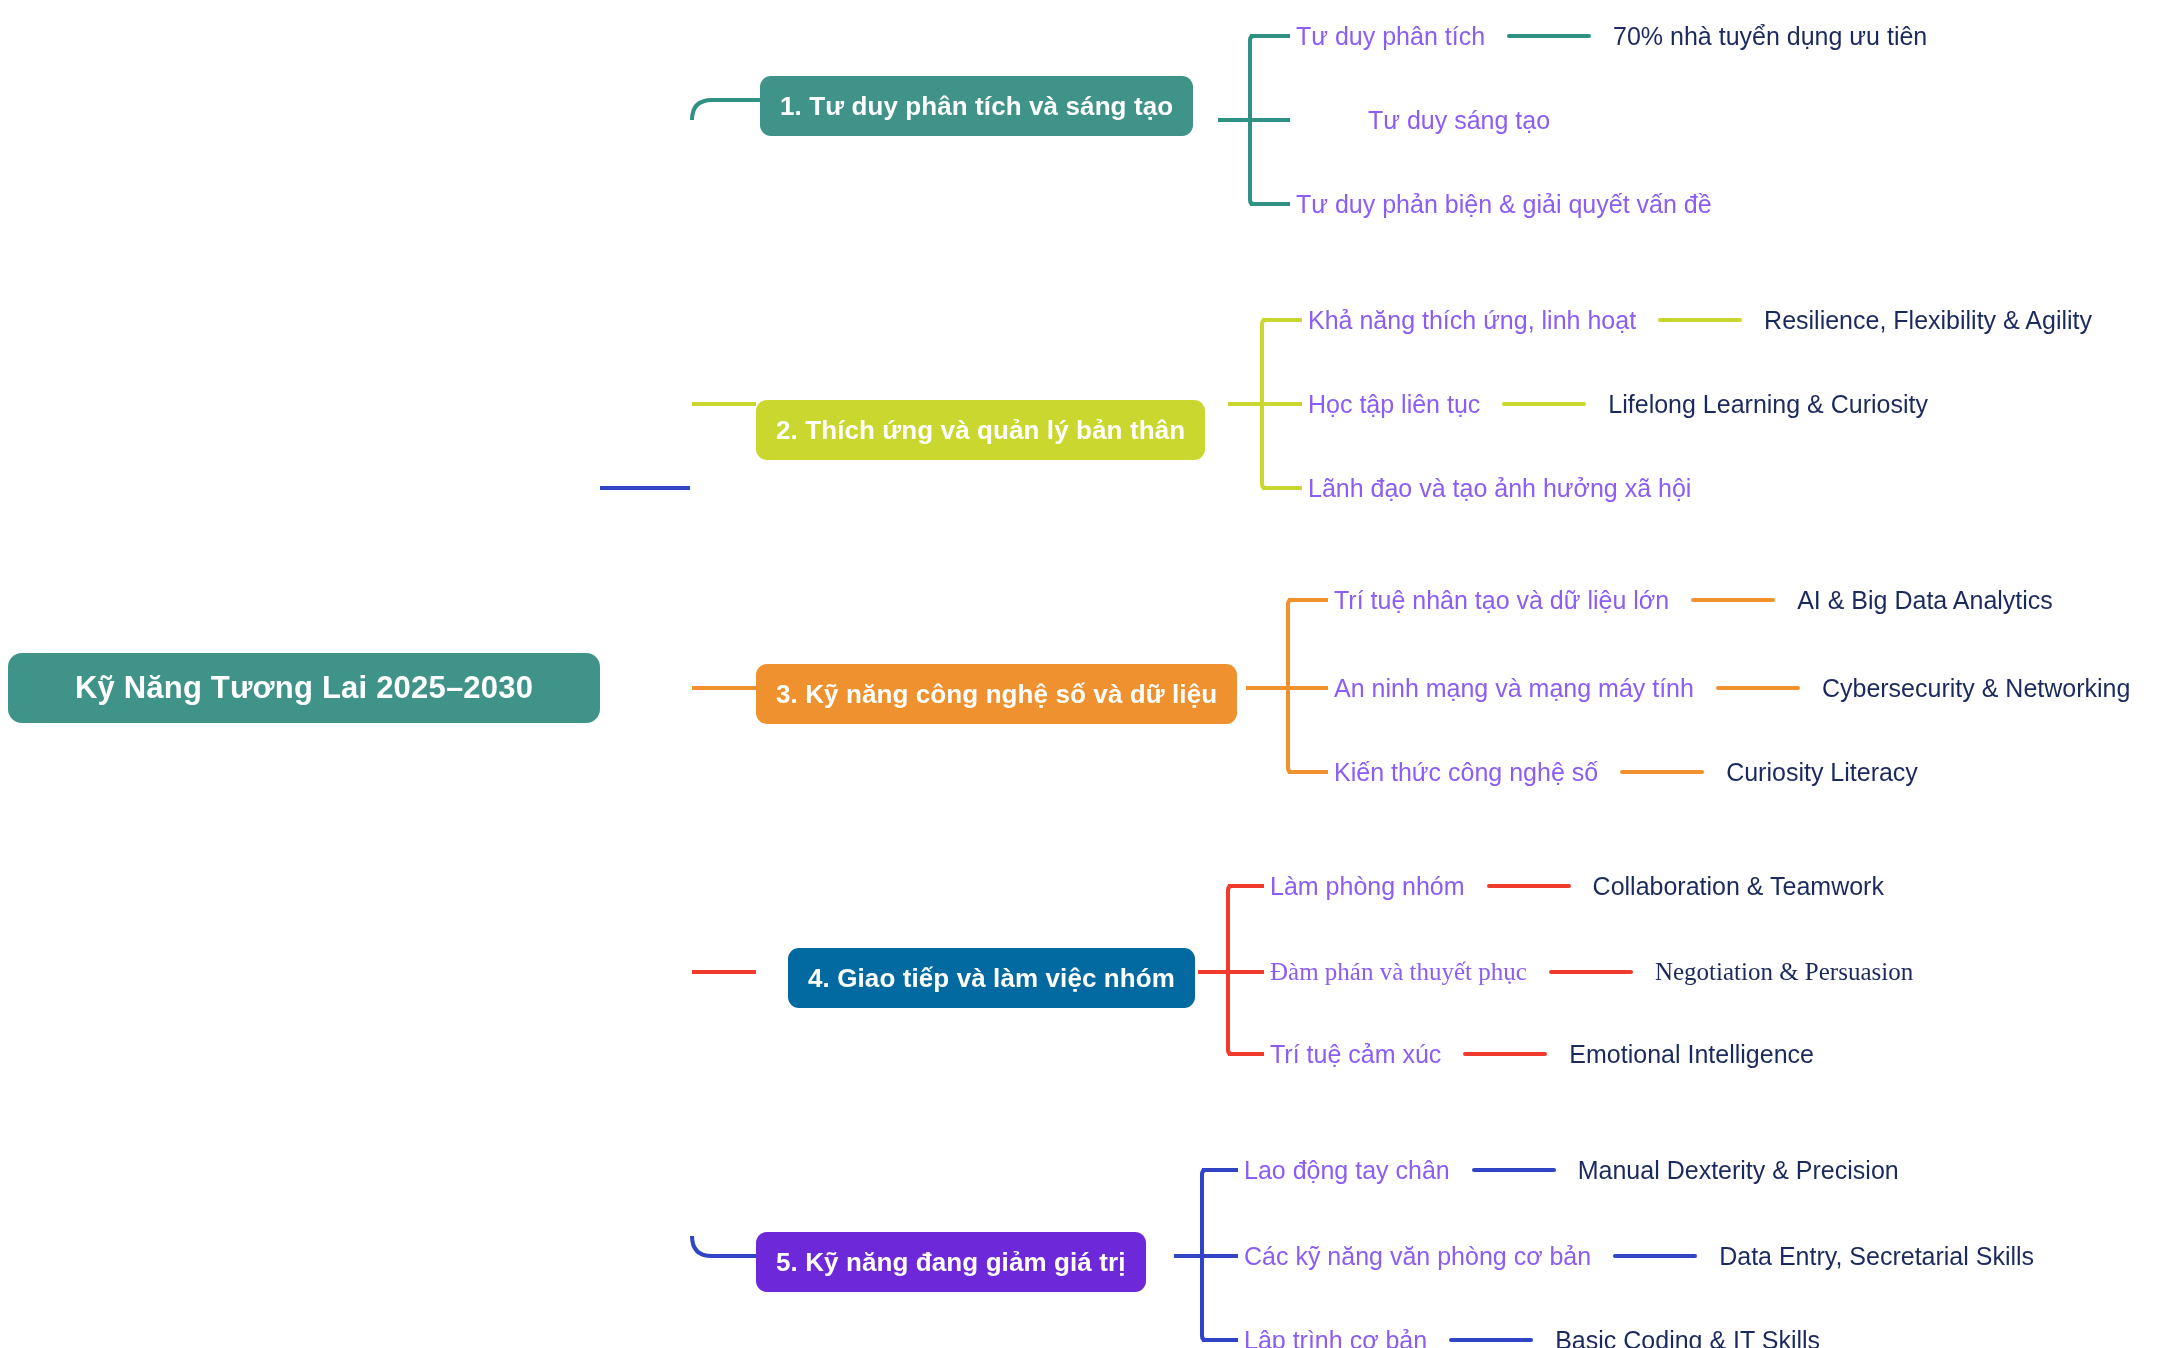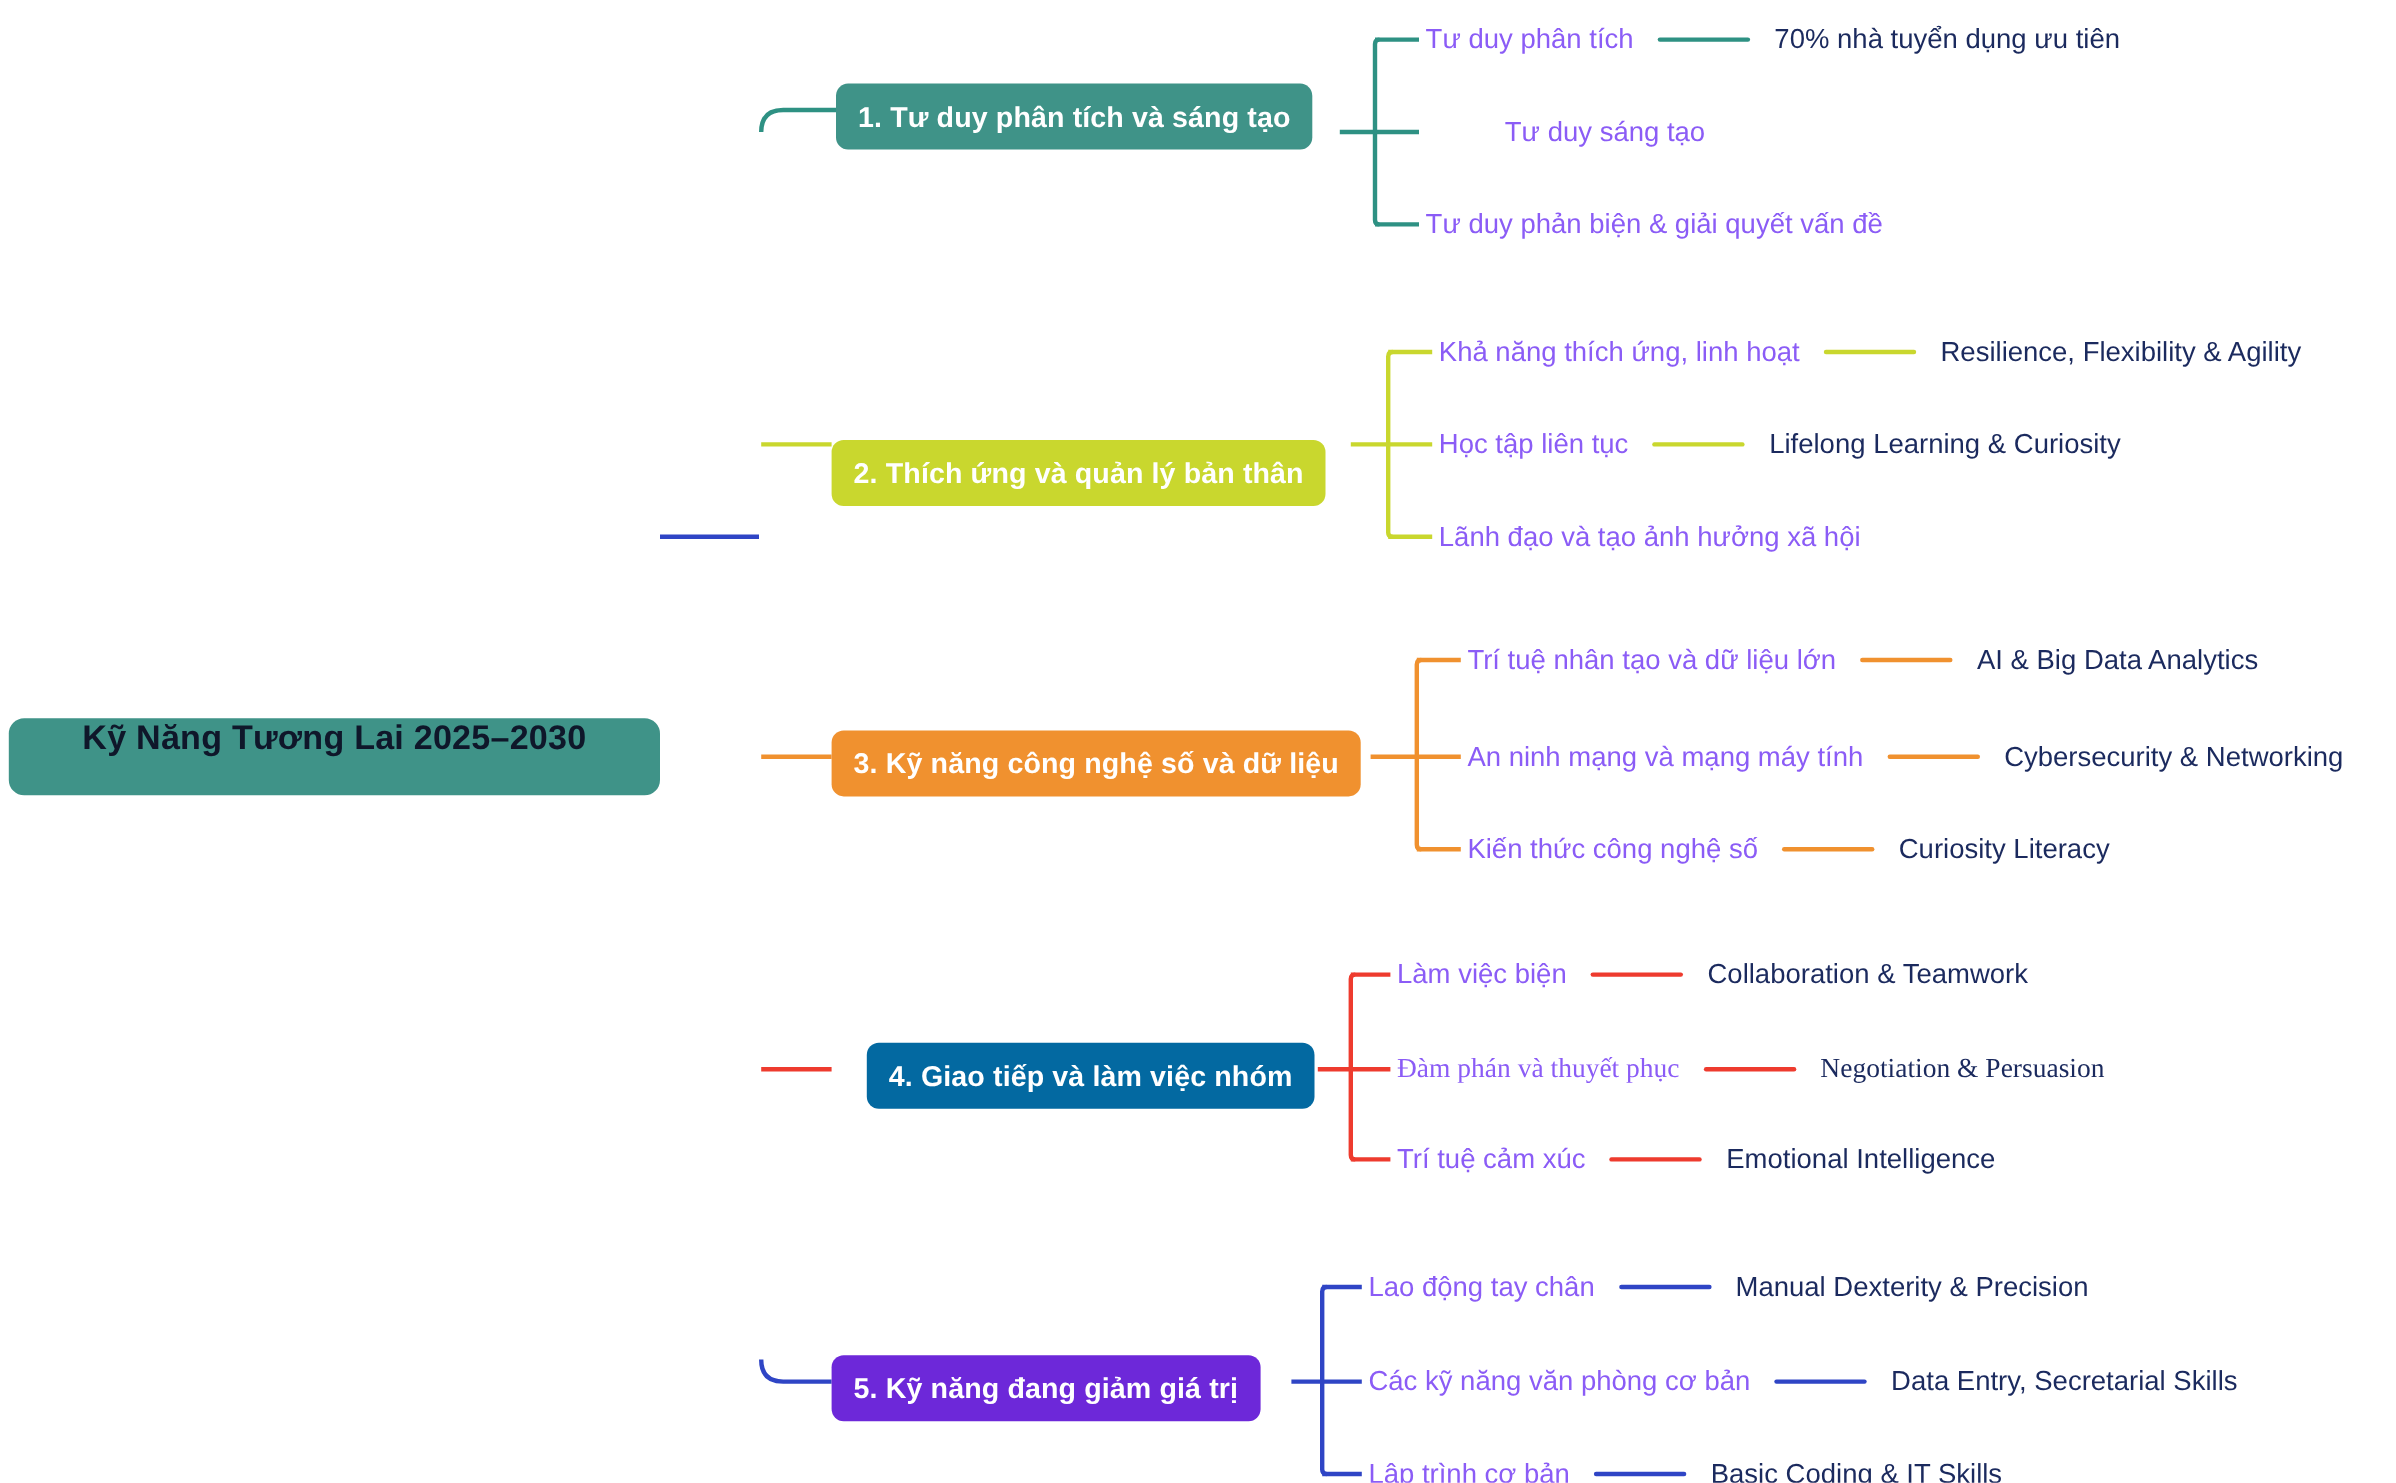--- a/index.html
+++ b/index.html
@@ -10,23 +10,23 @@
     overflow:hidden;
   }
   #stage { position:relative; width:2178px; height:1348px; }
 
   
   #wires { position:absolute; left:0; top:0; width:2178px; height:1348px; }
 
   
   .root-node {
     position:absolute;
-    display:flex; justify-content:center;
+    display:flex; align-items:center; justify-content:center;
     border-radius:14px;
-    color:#0f172a;
+    color:#ffffff;
     font-weight:bold;
     white-space:nowrap;
     letter-spacing:.2px;
   }
 
   
   .branch-node {
     position:absolute;
     display:flex; align-items:center; justify-content:center;
     border-radius:11px;
@@ -186,21 +186,21 @@
     <span class="leaf-label">Kiến thức công nghệ số</span>
     <span class="leaf-dash" style="background:#f0912f;"></span>
     <span class="leaf-en">Curiosity Literacy</span>
   </div>
 
   <div class="branch-node" style="left:788px; top:948px; background:#0369a1;">
     <span>4. Giao tiếp và làm việc nhóm</span>
   </div>
 
   <div class="leaf" style="left:1270px; top:866px;">
-    <span class="leaf-label">Làm việc biện</span>
+    <span class="leaf-label">Làm phòng nhóm</span>
     <span class="leaf-dash" style="background:#ee3b2e;"></span>
     <span class="leaf-en">Collaboration &amp; Teamwork</span>
   </div>
 
   <div class="leaf" style="left:1270px; top:952px;font-family:Liberation Serif, serif;">
     <span class="leaf-label">Đàm phán và thuyết phục</span>
     <span class="leaf-dash" style="background:#ee3b2e;"></span>
     <span class="leaf-en">Negotiation &amp; Persuasion</span>
   </div>
 

